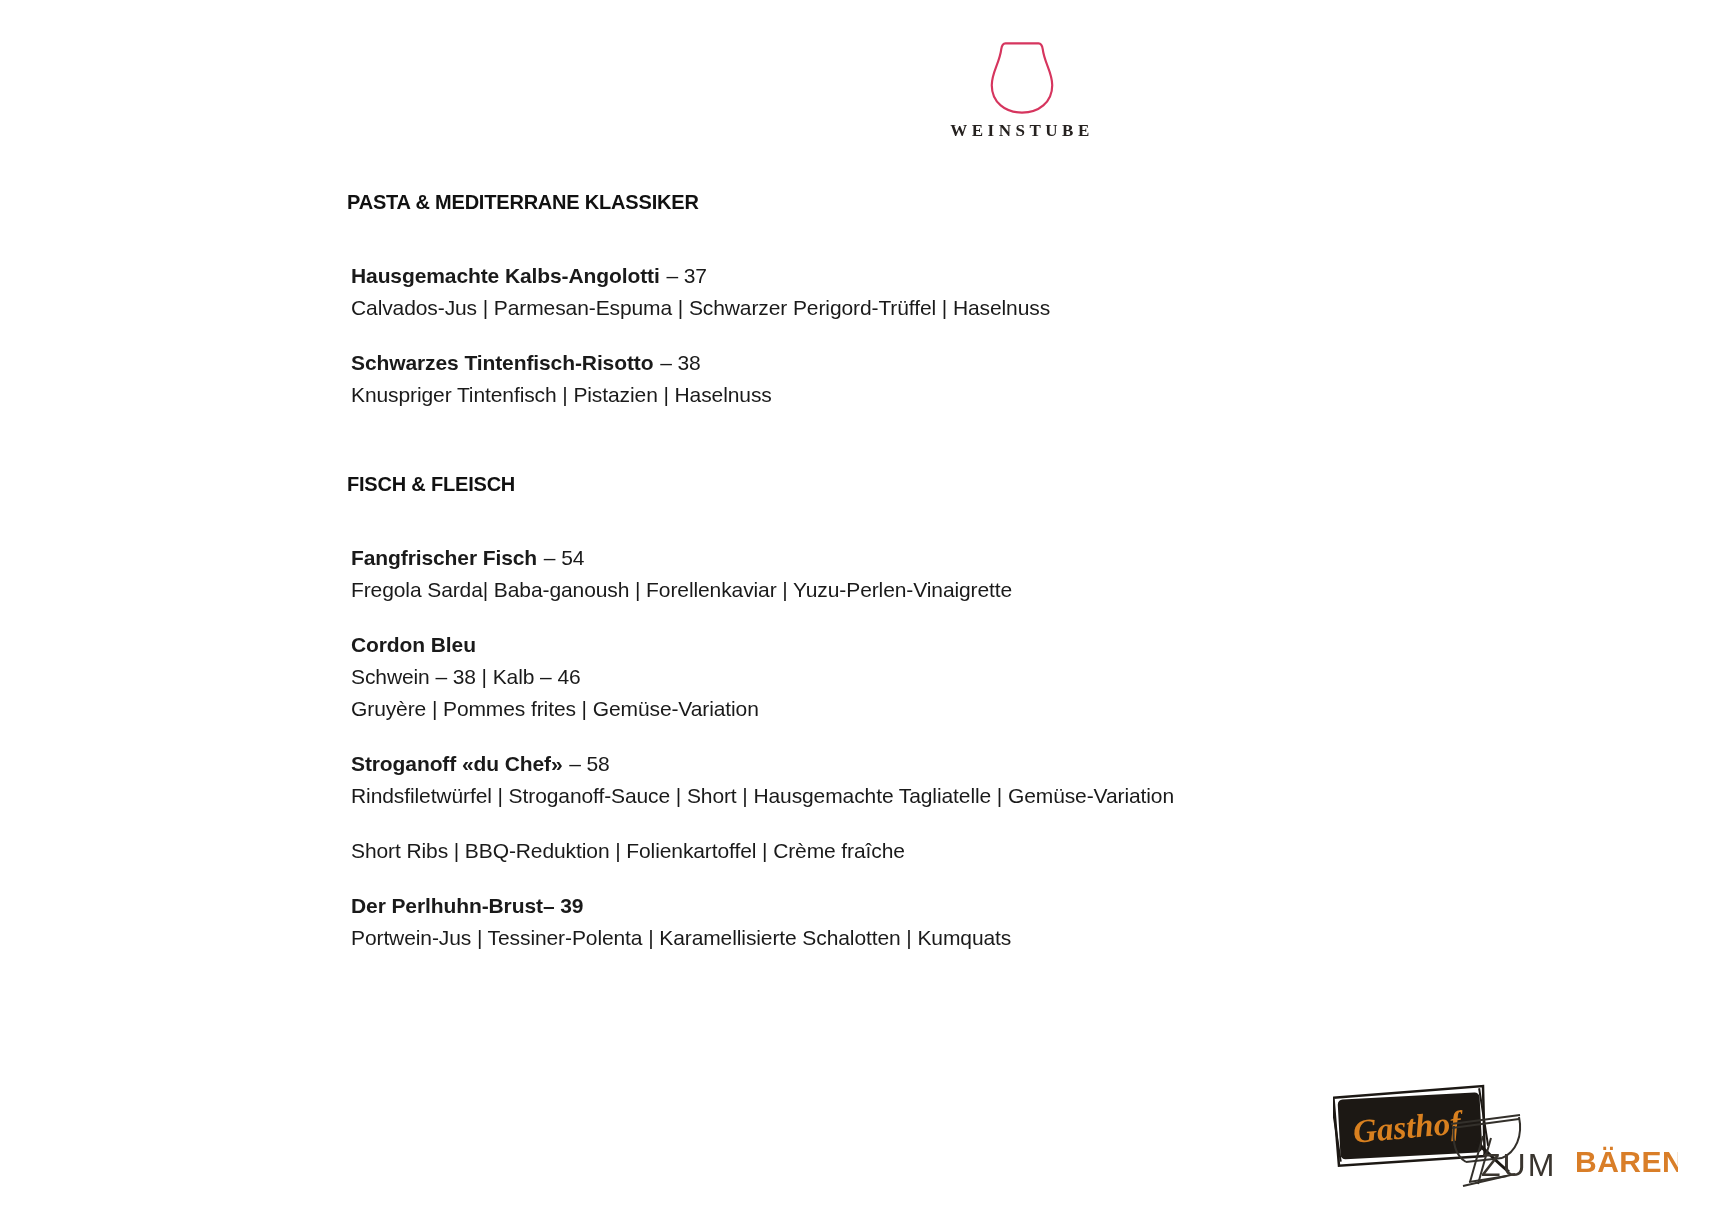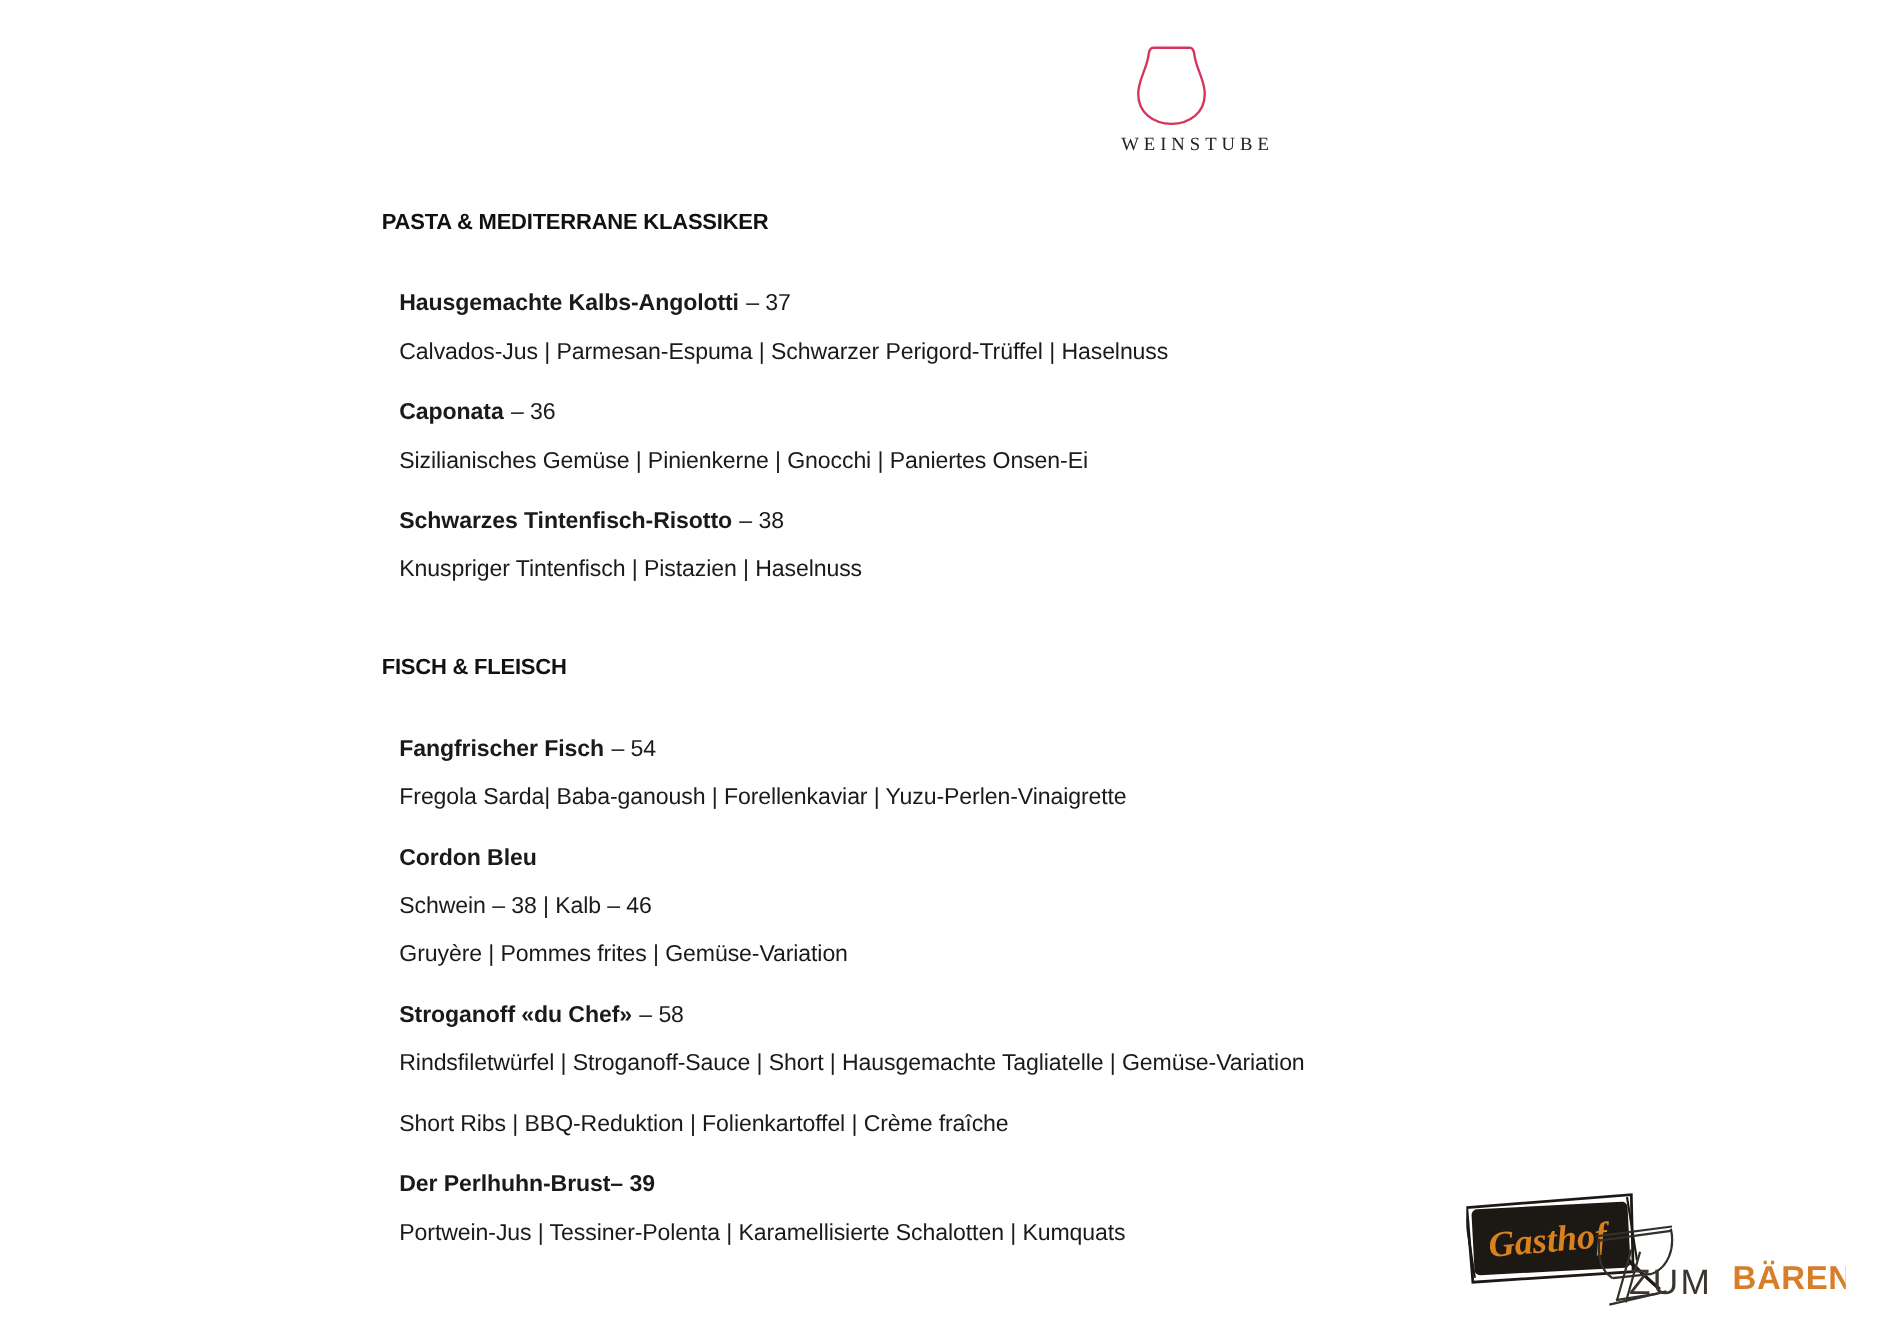--- a/index.html
+++ b/index.html
@@ -9,24 +9,25 @@
     height: 1218px;
     background: #ffffff;
     overflow: hidden;
     font-family: "Liberation Sans", sans-serif;
     color: #1a1a1a;
   }
 
   
   .brand {
     position: absolute;
-    left: 972px;
+    left: 929px;
     top: 40px;
     width: 186px;
-    text-align: right;
+    text-align: center;
+    font-weight: bold;
   }
   .brand .glass { display: block; margin: 0 auto; }
   .brand-name {
     margin-top: 5px;
     font-family: "Liberation Serif", serif;
     font-size: 17px;
     letter-spacing: 4.5px;
     color: #25211f;
     white-space: nowrap;
   }
@@ -41,21 +42,21 @@
   .menu-section + .menu-section { margin-top: 64px; }
   .section-title {
     margin: 0 0 48px 0;
     font-size: 20px;
     font-weight: bold;
     letter-spacing: -0.2px;
     color: #111111;
   }
   .menu-item { margin-bottom: 27px; }
   .item-title, .item-desc {
-    margin: 16px;
+    margin: 4px;
     font-size: 21px;
     line-height: 28px;
     letter-spacing: -0.1px;
   }
   .item-name { font-weight: bold; }
   .item-price { font-weight: normal; margin-left: 0.32em; }
 
   
   .footer-logo {
     position: absolute;
@@ -84,24 +85,20 @@
     <div class="brand-name">WEINSTUBE</div>
   </header>
 
   <main class="content">
     <div id="sections">
         <section class="menu-section">
           <h2 class="section-title">PASTA &amp; MEDITERRANE KLASSIKER</h2>
           <div class="menu-item">
             <p class="item-title"><span class="item-name">Hausgemachte Kalbs-Angolotti</span><span class="item-price">– 37</span></p>
             <p class="item-desc">Calvados-Jus | Parmesan-Espuma | Schwarzer Perigord-Trüffel | Haselnuss</p>
-          </div>
-          <div class="menu-item">
-            <p class="item-title"><span class="item-name">Caponata</span><span class="item-price">– 36</span></p>
-            <p class="item-desc">Sizilianisches Gemüse | Pinienkerne | Gnocchi | Paniertes Onsen-Ei</p>
           </div>
           <div class="menu-item">
             <p class="item-title"><span class="item-name">Schwarzes Tintenfisch-Risotto</span><span class="item-price">– 38</span></p>
             <p class="item-desc">Knuspriger Tintenfisch | Pistazien | Haselnuss</p>
           </div>
         </section>
         <section class="menu-section">
           <h2 class="section-title">FISCH &amp; FLEISCH</h2>
           <div class="menu-item">
             <p class="item-title"><span class="item-name">Fangfrischer Fisch</span><span class="item-price">– 54</span></p>

